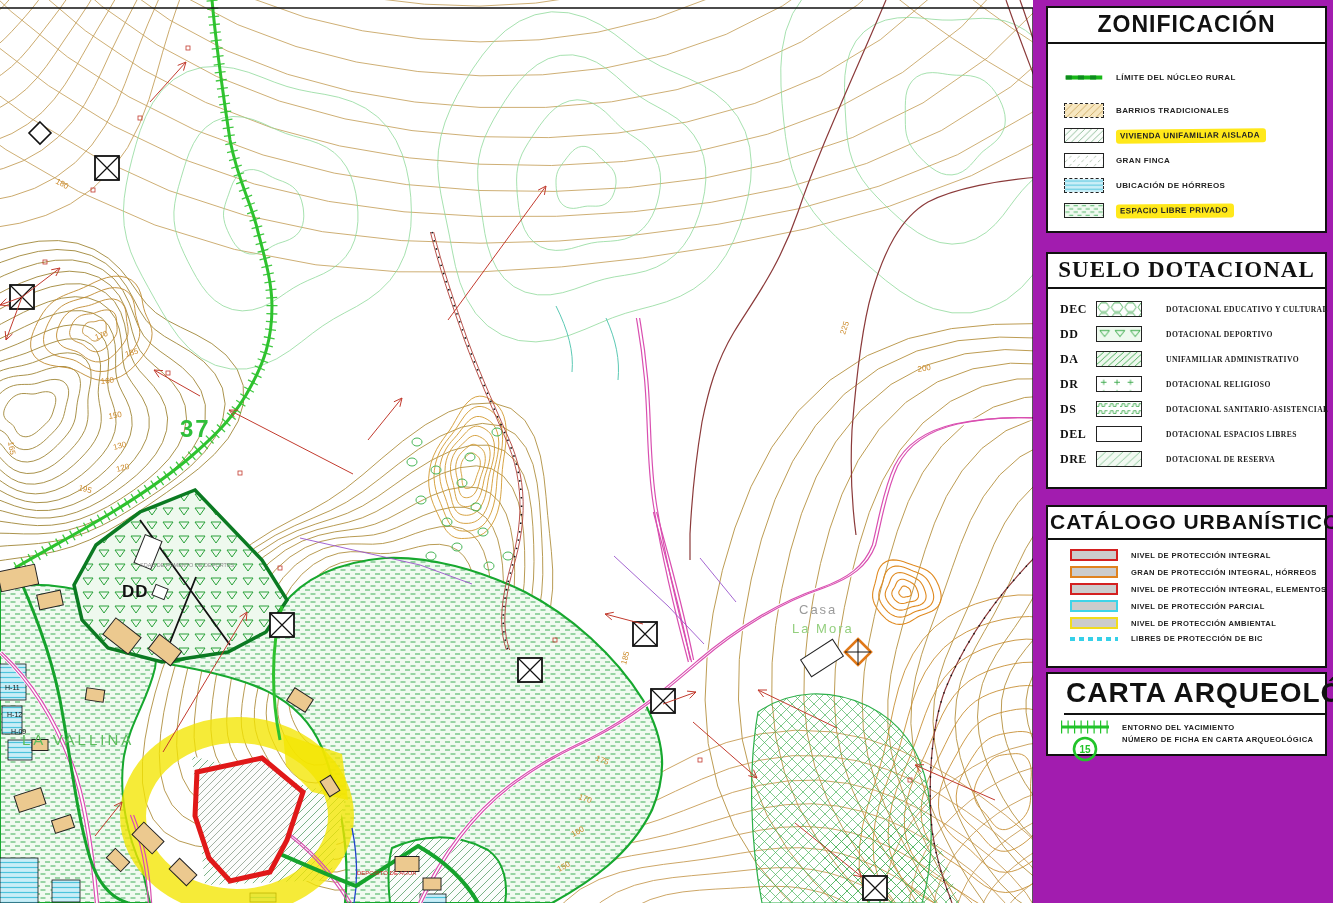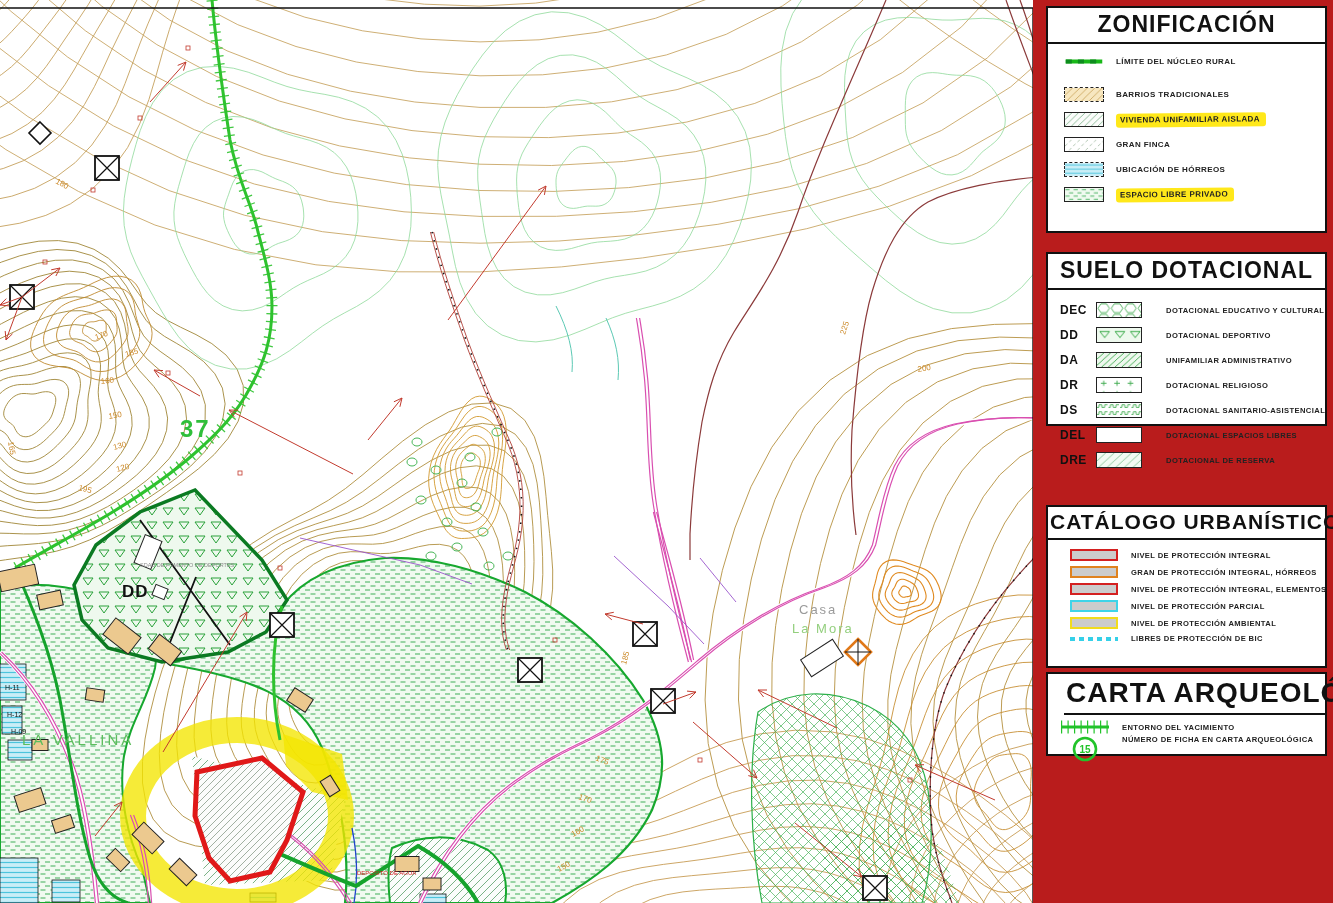--- a/index.html
+++ b/index.html
@@ -1,29 +1,29 @@
 <!DOCTYPE html>
 <html><head>
 <meta charset="utf-8">
 <style>
   html,body{margin:0;padding:0;}
   body{width:1333px;height:903px;position:relative;background:#ffffff;
        font-family:"Liberation Sans",sans-serif;overflow:hidden;}
   #map-wrap{position:absolute;left:0;top:0;width:1040px;height:903px;}
   #msvg{position:absolute;left:0;top:0;}
   
-  #legend{position:absolute;left:1033px;top:0;width:300px;height:903px;background:#b91c1c;}
+  #legend{position:absolute;left:1033px;top:0;width:300px;height:903px;background:#a21caf;}
   .panel{position:absolute;left:13px;width:281px;border:2.5px solid #111;background:#fff;box-sizing:border-box;}
   .panel-title{border-bottom:2.5px solid #111;text-align:center;font-weight:bold;
        color:#111;letter-spacing:1px;padding:3px 2px 4px 2px;white-space:nowrap;}
   #panel-zon{top:6px;height:227px;}  #panel-zon .panel-title{font-size:23px;}
-  #panel-suelo{top:252px;height:174px;} #panel-suelo .panel-title{font-size:23px;}
+  #panel-suelo{top:252px;height:237px;font-family:Liberation Serif, serif;} #panel-suelo .panel-title{font-size:23px;}
   #panel-cat{top:505px;height:163px;} #panel-cat .panel-title{font-size:21px;}
   #panel-carta{top:672px;height:84px;} #panel-carta .panel-title{font-size:28px;margin-left:16px;}
-  .items{padding:10px 6px 0 16px;}
+  .items{padding:26px 6px 0 16px;}
   .row{display:flex;align-items:center;margin-bottom:10px;}
   .lab{font-size:8px;font-weight:bold;color:#222;letter-spacing:.4px;margin-left:12px;white-space:nowrap;}
   .hl{background:#ffe81a;padding:2px 6px 3px 4px;border-radius:3px;display:inline-block;transform:rotate(-.5deg);}
   .sw{width:40px;height:15px;flex:0 0 auto;box-sizing:border-box;}
   .b-dash{border:1.6px dashed #222;} .b-solid{border:1.5px solid #222;}
   .code{width:36px;font-size:12px;font-weight:bold;color:#111;flex:0 0 auto;letter-spacing:.5px;}
   #panel-suelo .items{padding-top:12px;padding-left:12px;}
   #panel-suelo .row{margin-bottom:9px;}
   #panel-suelo .sw{width:46px;height:16px;}
   #panel-suelo .lab{margin-left:24px;font-size:7.6px;}

